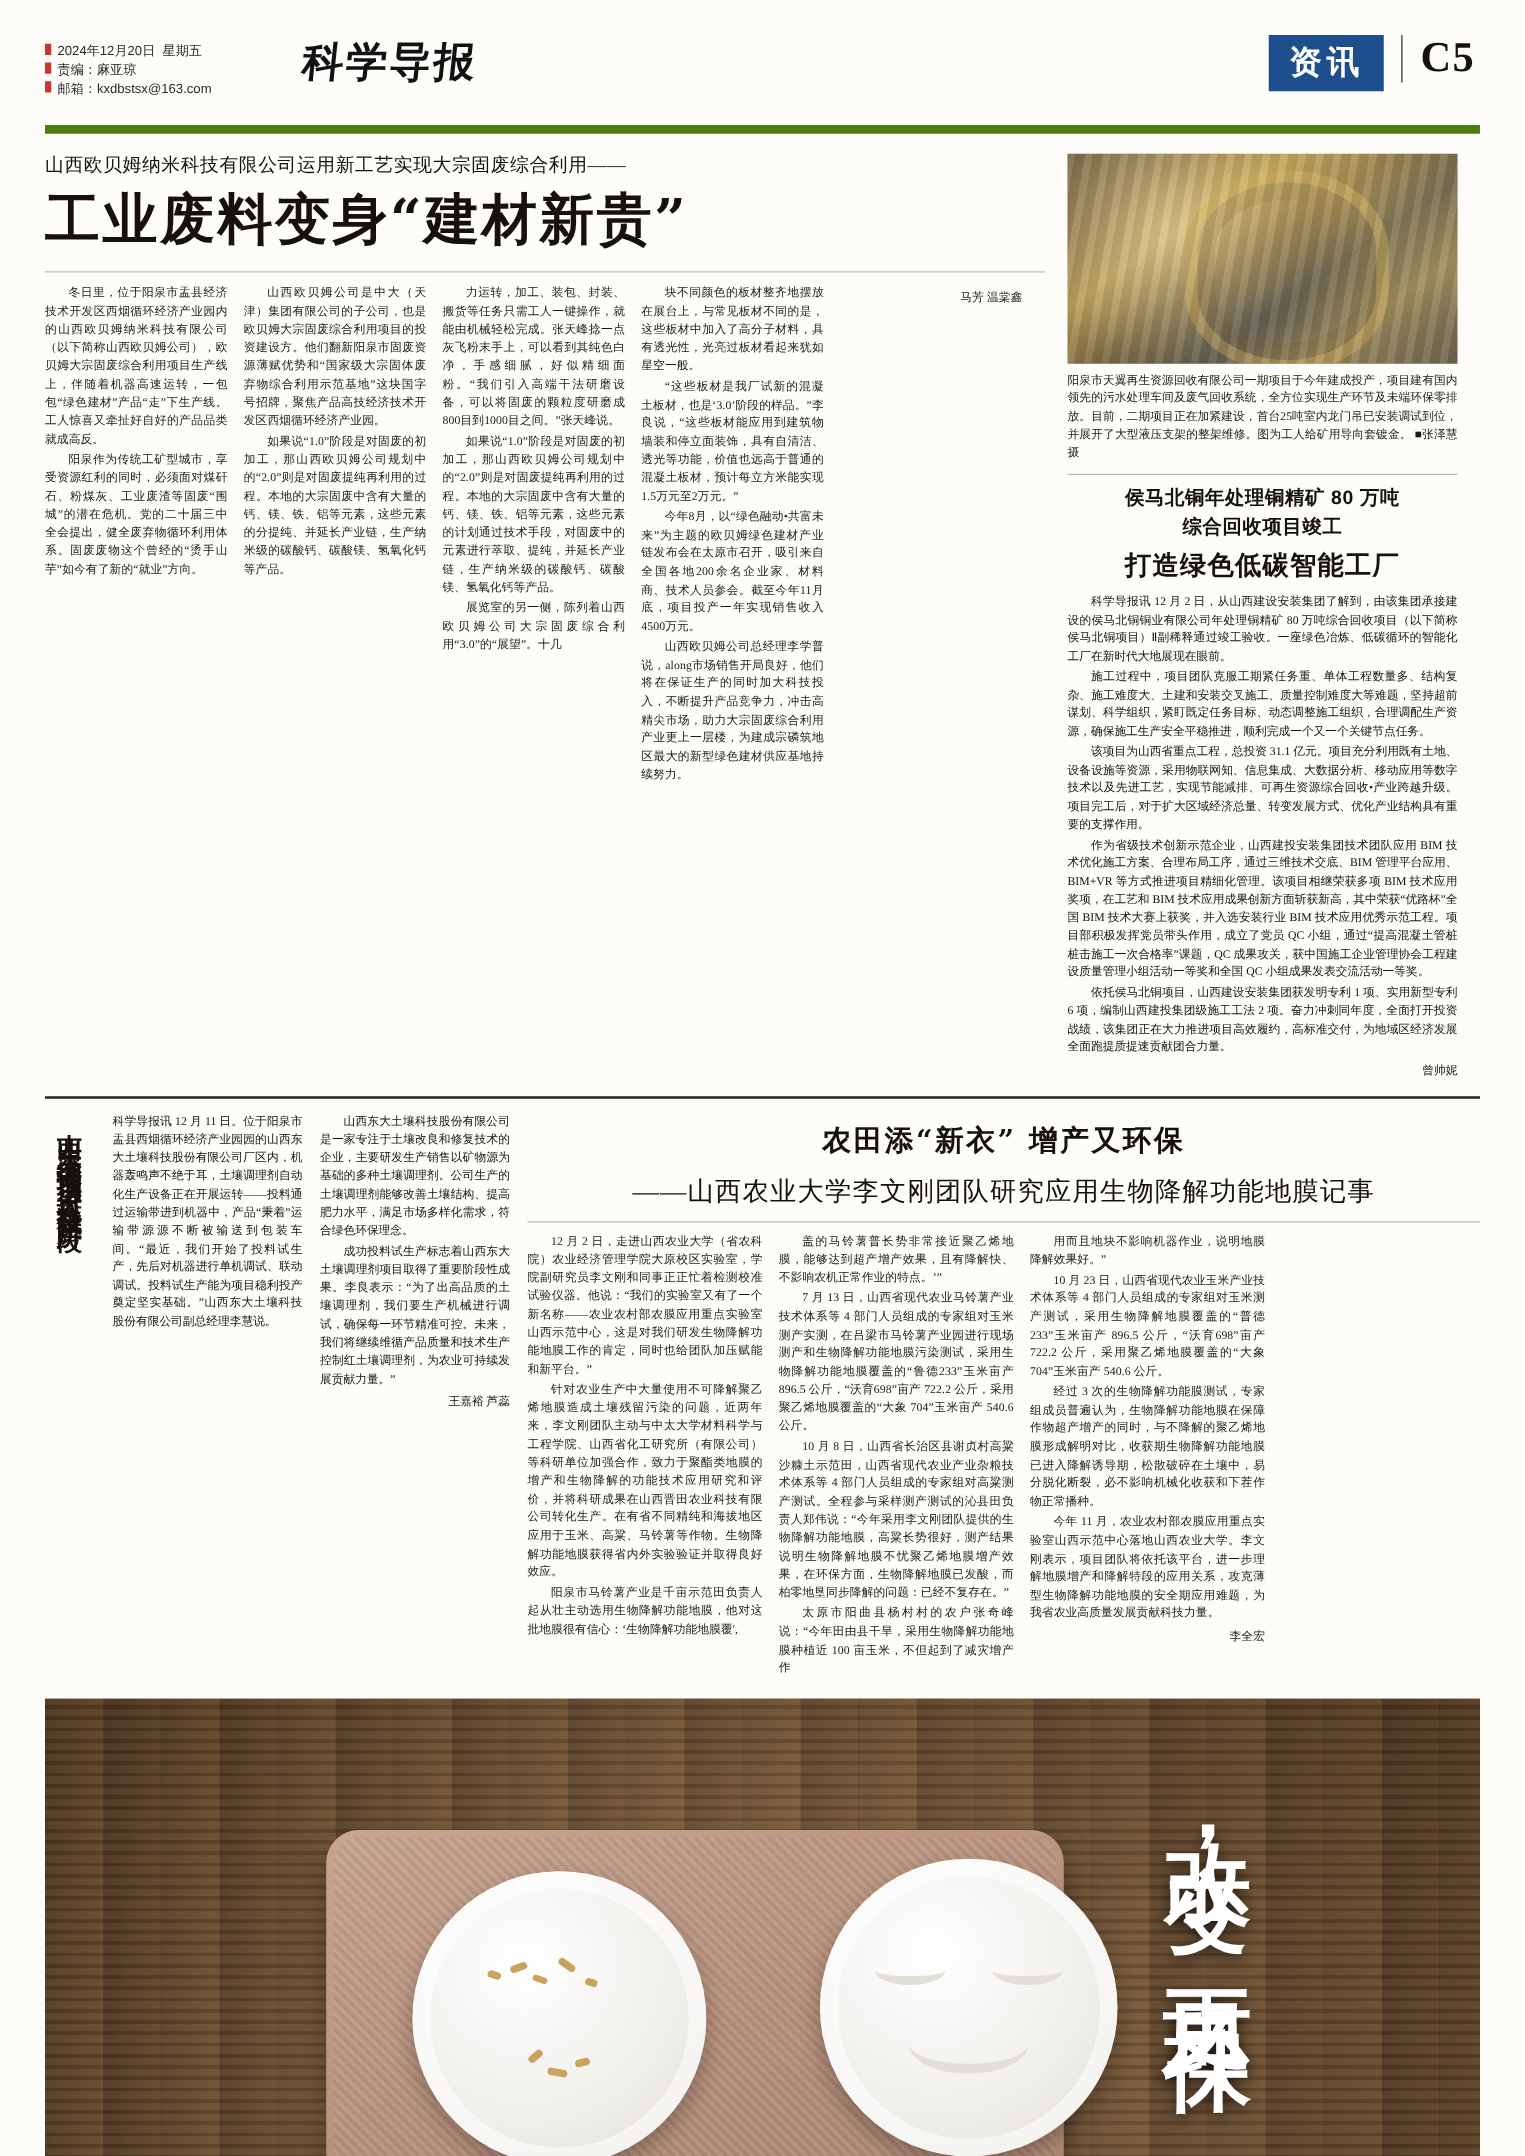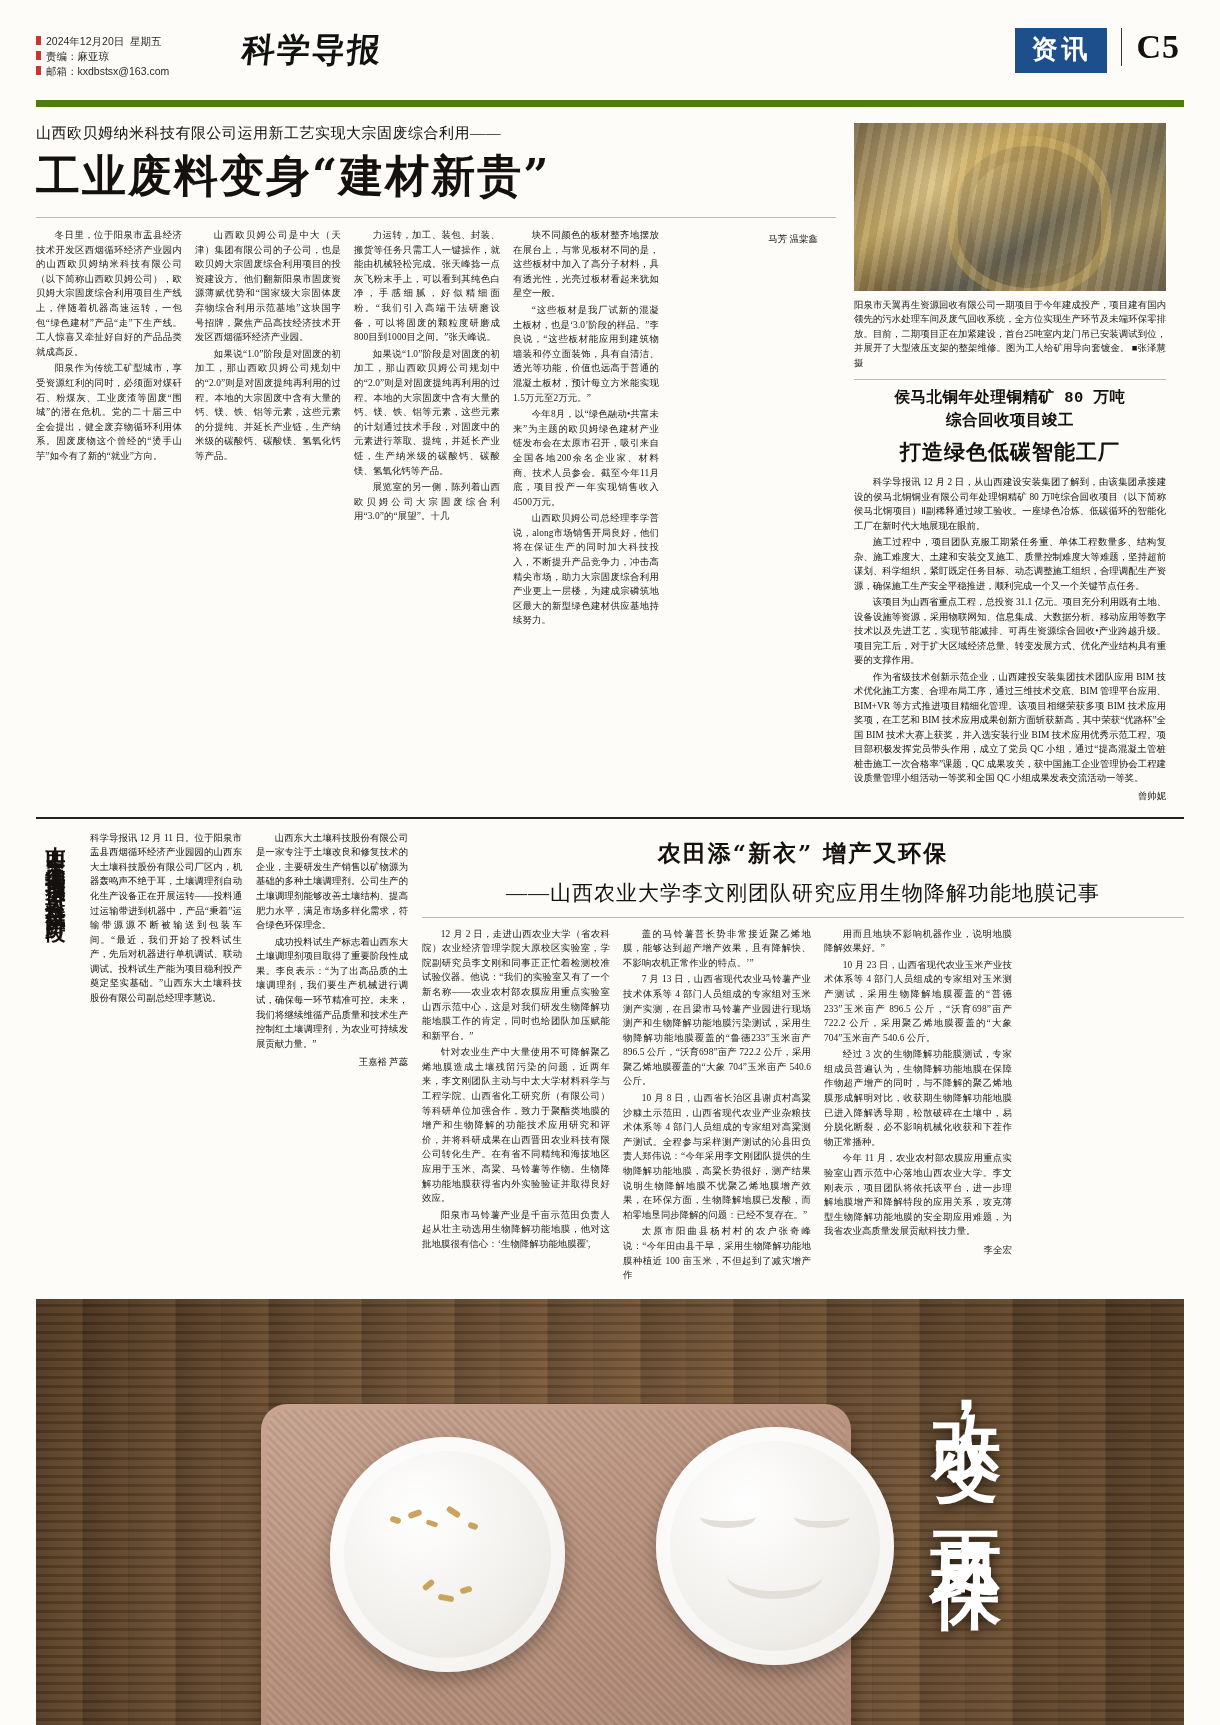--- a/index.html
+++ b/index.html
@@ -124,21 +124,21 @@
     box-shadow:0 0 0 14px rgba(120,100,60,.25) inset;
   }
   .caption{
     font-size:9.4px;line-height:14.4px;text-align:justify;
     margin-top:7px;color:#191919;
   }
   .rule-thin{border-top:1px solid #bbb;margin:9px 0 7px;}
   .sub-head{
     font-size:15.5px;font-weight:bold;line-height:23px;
     letter-spacing:0.5px;text-align:center;
-    font-family:Liberation Mono, monospace;
+    font-family:Liberation Sans, sans-serif;
   }
   .sub-head2{
     font-size:21px;font-weight:bold;line-height:30px;
     letter-spacing:1px;text-align:center;margin-top:4px;
     font-family:"DejaVu Serif", serif;
   }
   .right-body{
     font-size:9.4px;line-height:14.5px;text-align:justify;margin-top:8px;
   }
   .right-body p{margin:0 0 2px;text-indent:2em;}
@@ -274,20 +274,21 @@
       <div class="caption">阳泉市天翼再生资源回收有限公司一期项目于今年建成投产，项目建有国内领先的污水处理车间及废气回收系统，全方位实现生产环节及未端环保零排放。目前，二期项目正在加紧建设，首台25吨室内龙门吊已安装调试到位，并展开了大型液压支架的整架维修。图为工人给矿用导向套镀金。 ■张泽慧摄</div>
       <div class="rule-thin"></div>
       <div class="sub-head">侯马北铜年处理铜精矿 80 万吨</div>
       <div class="sub-head">综合回收项目竣工</div>
       <div class="sub-head2">打造绿色低碳智能工厂</div>
       <div class="right-body">
           <p>科学导报讯 12 月 2 日，从山西建设安装集团了解到，由该集团承接建设的侯马北铜铜业有限公司年处理铜精矿 80 万吨综合回收项目（以下简称侯马北铜项目）Ⅱ副稀释通过竣工验收。一座绿色冶炼、低碳循环的智能化工厂在新时代大地展现在眼前。</p>
           <p>施工过程中，项目团队克服工期紧任务重、单体工程数量多、结构复杂、施工难度大、土建和安装交叉施工、质量控制难度大等难题，坚持超前谋划、科学组织，紧盯既定任务目标、动态调整施工组织，合理调配生产资源，确保施工生产安全平稳推进，顺利完成一个又一个关键节点任务。</p>
           <p>该项目为山西省重点工程，总投资 31.1 亿元。项目充分利用既有土地、设备设施等资源，采用物联网知、信息集成、大数据分析、移动应用等数字技术以及先进工艺，实现节能减排、可再生资源综合回收•产业跨越升级。项目完工后，对于扩大区域经济总量、转变发展方式、优化产业结构具有重要的支撑作用。</p>
           <p>作为省级技术创新示范企业，山西建投安装集团技术团队应用 BIM 技术优化施工方案、合理布局工序，通过三维技术交底、BIM 管理平台应用、BIM+VR 等方式推进项目精细化管理。该项目相继荣获多项 BIM 技术应用奖项，在工艺和 BIM 技术应用成果创新方面斩获新高，其中荣获“优路杯”全国 BIM 技术大赛上获奖，并入选安装行业 BIM 技术应用优秀示范工程。项目部积极发挥党员带头作用，成立了党员 QC 小组，通过“提高混凝土管桩桩击施工一次合格率”课题，QC 成果攻关，获中国施工企业管理协会工程建设质量管理小组活动一等奖和全国 QC 小组成果发表交流活动一等奖。</p>
+          <p>依托侯马北铜项目，山西建设安装集团获发明专利 1 项、实用新型专利 6 项，编制山西建投集团级施工工法 2 项。奋力冲刺同年度，全面打开投资战绩，该集团正在大力推进项目高效履约，高标准交付，为地域区经济发展全面跑提质提速贡献团合力量。</p>
         </div>
       <div class="byline-r">曾帅妮</div>
     </div>
   </div>
 
   <div class="div-strong"></div>
 
   <div class="mid-zone">
     <div class="vtitle">山西东大土壤调理剂项目进入投料试生产阶段</div>
     <div class="mid-col">科学导报讯 12 月 11 日。位于阳泉市盂县西烟循环经济产业园园的山西东大土壤科技股份有限公司厂区内，机器轰鸣声不绝于耳，土壤调理剂自动化生产设备正在开展运转——投料通过运输带进到机器中，产品“秉着”运输带源源不断被输送到包装车间。“最近，我们开始了投料试生产，先后对机器进行单机调试、联动调试。投料试生产能为项目稳利投产奠定坚实基础。”山西东大土壤科技股份有限公司副总经理李慧说。</div>

